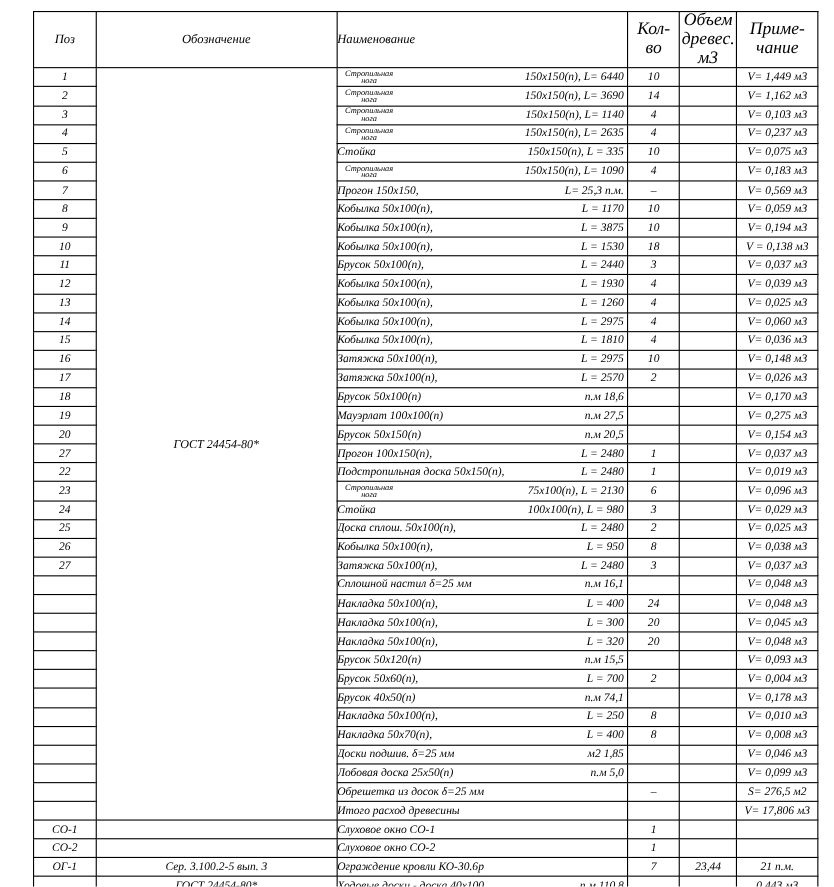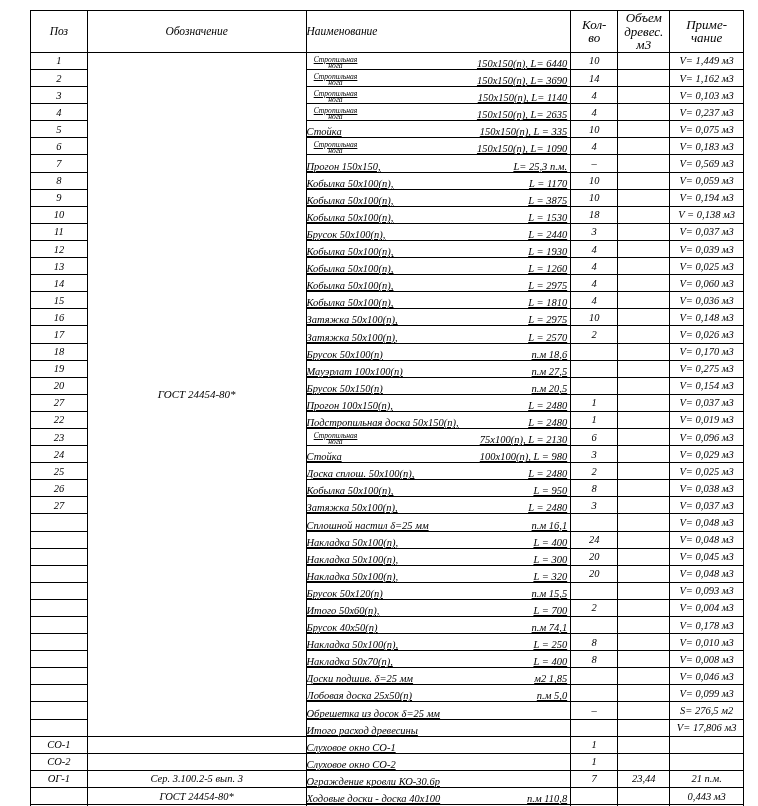--- a/index.html
+++ b/index.html
@@ -46,27 +46,26 @@
   tbody td {
     height: 16.1px;
     font-size: 10.5px;
   }
   .c-pos   { width: 46px;  text-align: center; margin-left: 48px; }
   .c-desig { width: 180px; text-align: center; }
   .c-name  { width: 218px; text-align: left; padding-left: 4px; position: relative; }
   .c-qty   { width: 38px;  text-align: center; }
   .c-mass  { width: 42px;  text-align: center; }
   .c-note  { width: 60px;  text-align: center; }
-  .hdr-small { font-size: 13px; line-height: 1.05; }
+  .hdr-small { font-size: 16px; line-height: 1.05; }
   .nm {
     display: flex;
-    align-items: flex-end;
+    align-items: center;
     height: 100%;
     width: 100%;
-    text-decoration: underline;
   }
   .nm .t1 {
     flex: 0 0 auto;
   }
   .nm .t2 {
     margin-left: auto;
     padding-right: 3px;
   }
   .two-line {
     display: inline-block;
@@ -522,21 +521,21 @@
             </div>
           </td>
           <td class="c-qty"></td>
           <td class="c-mass"></td>
           <td class="c-note">V= 0,093  м3</td>
         </tr>
         <tr>
           <td class="c-pos"></td>
           <td class="c-name">
             <div class="nm">
-              <span class="t1">Итого  50х60(п),</span>
+              <span class="t1">Брусок  50х60(п),</span>
               <span class="t2">L = 700</span>
             </div>
           </td>
           <td class="c-qty">2</td>
           <td class="c-mass"></td>
           <td class="c-note">V= 0,004  м3</td>
         </tr>
         <tr>
           <td class="c-pos"></td>
           <td class="c-name">

